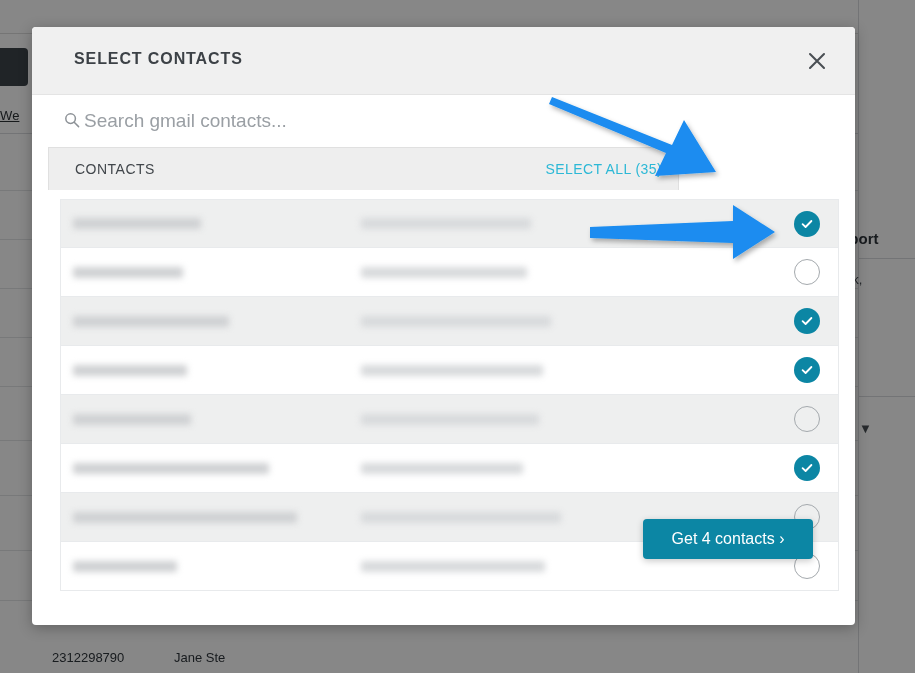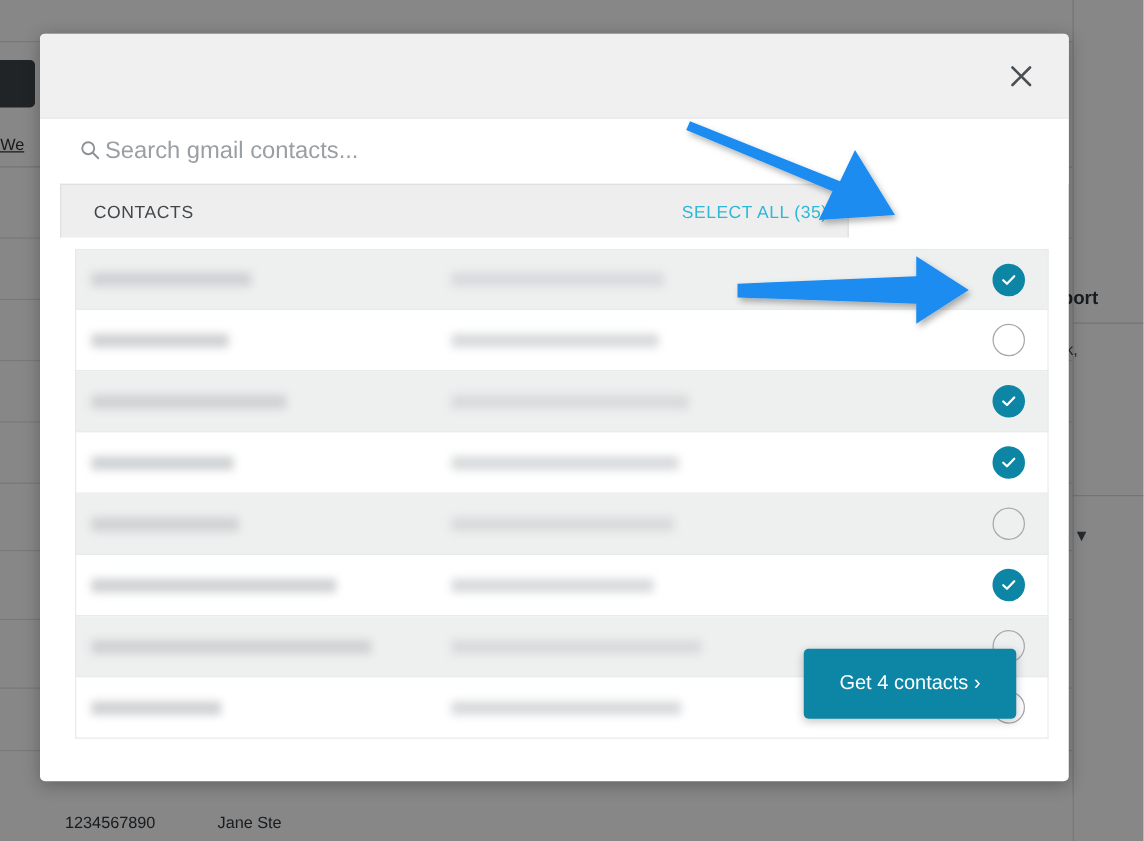--- a/index.html
+++ b/index.html
@@ -315,21 +315,21 @@
   }
   .checkbox.off {
     border: 1.5px solid #a4a9ad;
     background: transparent;
   }
 
   
   .get-contacts-btn {
     position: absolute;
     left: 611px; top: 492px;
-    width: 170px; height: 56px;
+    width: 170px; height: 40px;
     background: #0c86a4;
     border: none;
     border-radius: 4px;
     color: #ffffff;
     font-family: "Liberation Sans", sans-serif;
     font-size: 16px;
     cursor: pointer;
     box-shadow: 0 2px 7px rgba(0,0,0,0.22);
     z-index: 30;
   }
@@ -370,29 +370,30 @@
 
     <div class="bg-right-panel"></div>
     <div class="bg-right-heading">mport</div>
     <div class="bg-right-sep"></div>
     <div class="bg-right-body">utlook,</div>
     <div class="bg-right-body" style="top:300px">.</div>
     <div class="bg-right-sep2"></div>
     <div class="bg-right-dropdown">TES ▼</div>
 
     <div class="bg-bottom-row"></div>
-    <div class="bg-cell-phone">1234567890</div>
+    <div class="bg-cell-phone">2312298790</div>
     <div class="bg-cell-name">Jane Ste</div>
   </div>
 
   <div id="dim-overlay"></div>
 
   <div id="modal">
 
     <div class="modal-header">
+      <div class="modal-title">SELECT CONTACTS</div>
       <div class="modal-close">
         <svg width="18" height="18" viewBox="0 0 18 18">
           <path d="M2 2 L16 16 M16 2 L2 16" stroke="#4a4f54" stroke-width="2.1" stroke-linecap="round"></path>
         </svg>
       </div>
     </div>
 
     <div class="search-row">
       <span class="search-icon">
         <svg width="16" height="16" viewBox="0 0 16 16">

